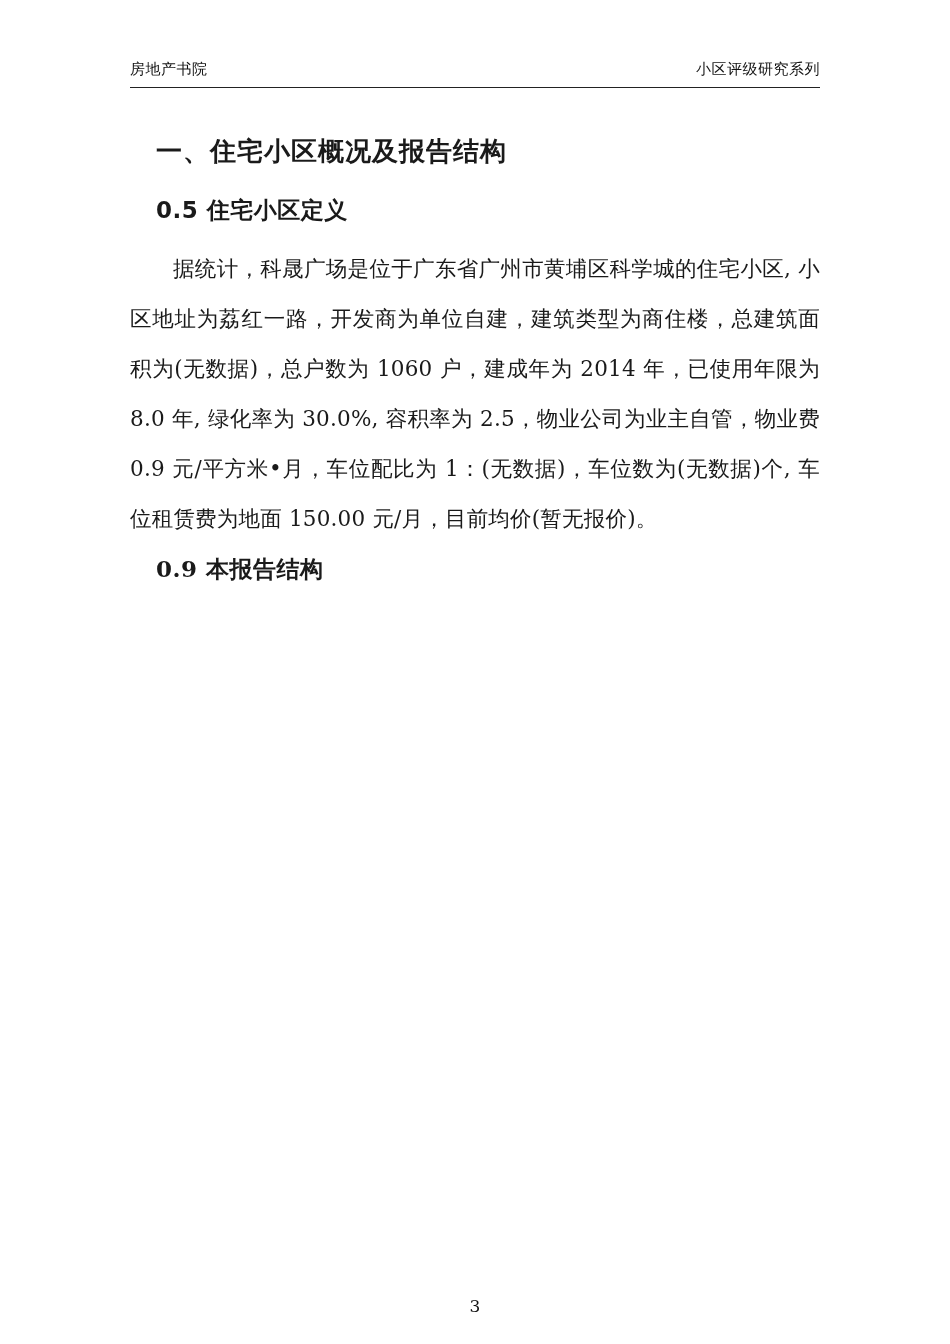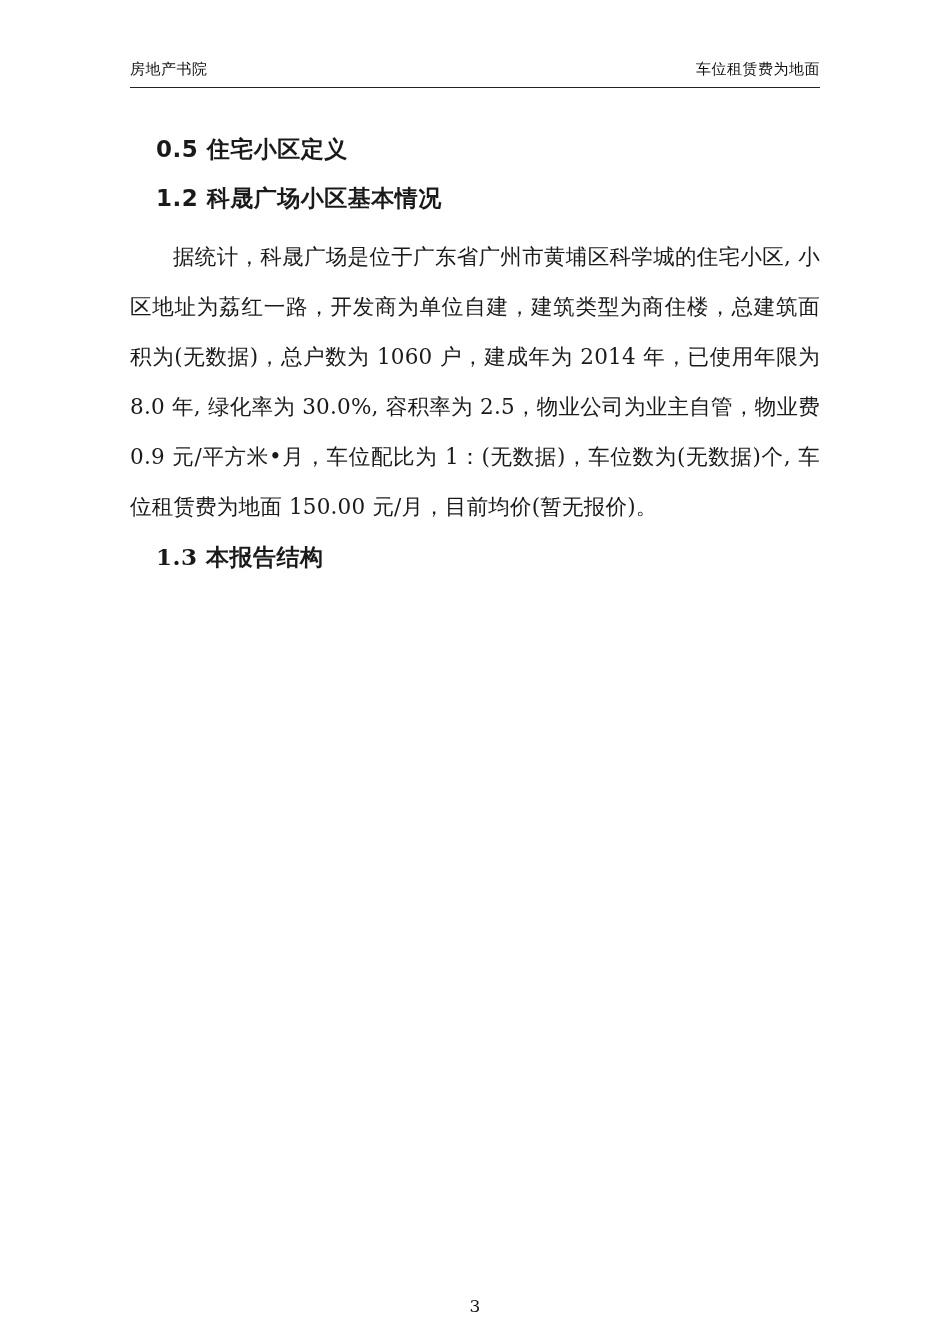--- a/index.html
+++ b/index.html
@@ -89,28 +89,28 @@
 </style>
 </head>
 <body>
 
 <div class="page">
   <div class="page-inner">
 
     <div class="run-head-rule">
       <div class="run-head">
         <span>房地产书院</span>
-        <span>车位租赁费为地面</span>
+        <span>小区评级研究系列</span>
       </div>
     </div>
 
+    <h1 class="sec">一、住宅小区概况及报告结构</h1>
 
     <h2 class="sub">0.5  住宅小区定义</h2>
 
-    <h2 class="sub gap-before">1.2  科晟广场小区基本情况</h2>
     <p class="body">据统计，科晟广场是位于广东省广州市黄埔区科学城的住宅小区, 小区地址为荔红一路，开发商为单位自建，建筑类型为商住楼，总建筑面积为(无数据)，总户数为 1060 户，建成年为 2014 年，已使用年限为 8.0 年, 绿化率为 30.0%, 容积率为 2.5，物业公司为业主自管，物业费 0.9 元/平方米•月，车位配比为 1：(无数据)，车位数为(无数据)个, 车位租赁费为地面 150.00 元/月，目前均价(暂无报价)。</p>
 
-    <h2 class="sub serifish gap-before">1.3  本报告结构</h2>
+    <h2 class="sub serifish gap-before">0.9  本报告结构</h2>
 
   </div>
 
   <div class="folio">3</div>
 </div>
 
 </body></html>

